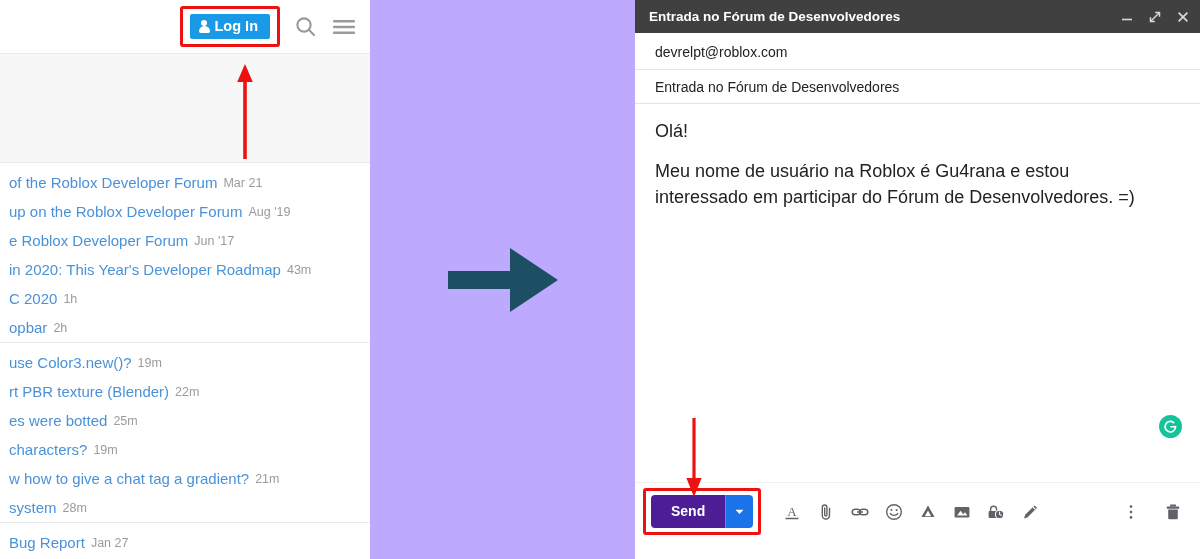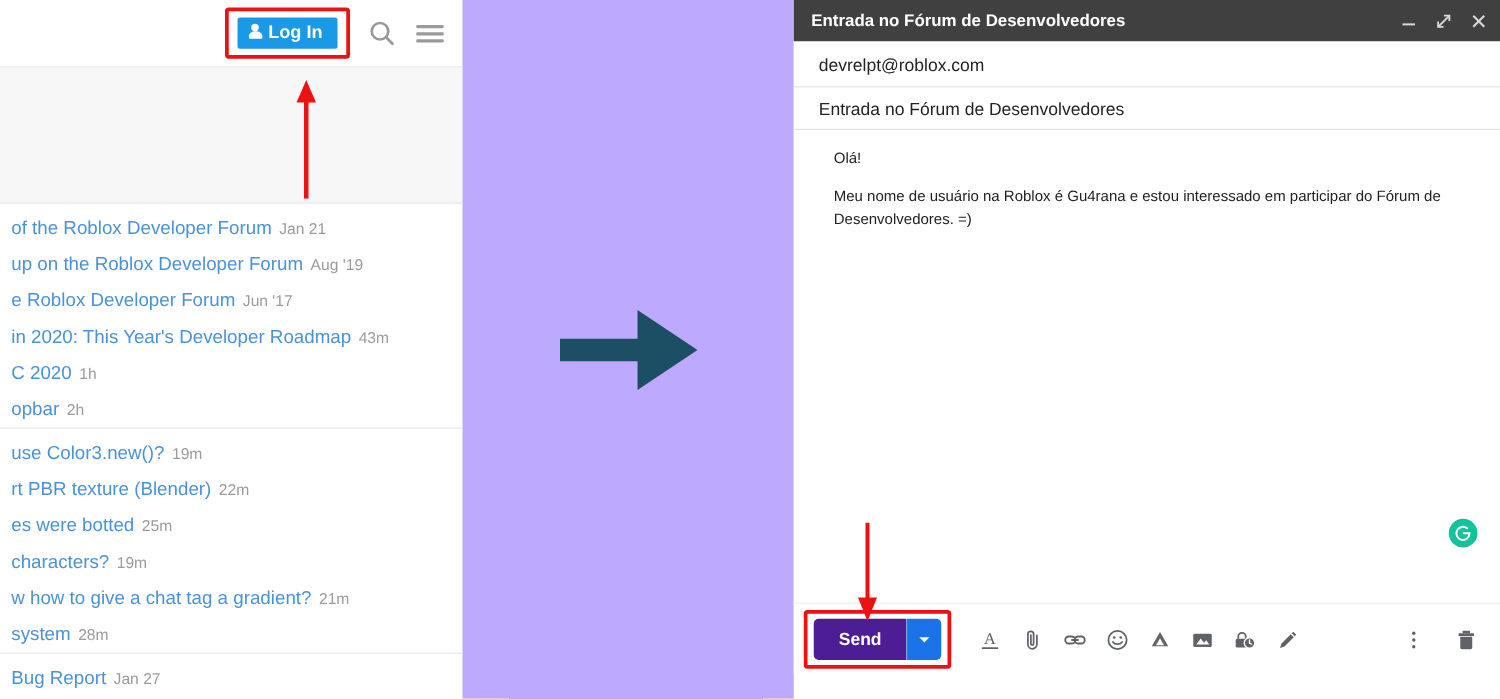--- a/index.html
+++ b/index.html
@@ -32,21 +32,21 @@
     border-radius: 3px;
   }
   .login-btn {
     background: #1a9ae6;
     color: #fff;
     border: none;
     border-radius: 2px;
     font-size: 14.5px;
     font-weight: 700;
     padding: 5px 12px 6px 9px;
-    display: flex; align-items: flex-start; gap: 5px;
+    display: flex; align-items: flex-end; gap: 5px;
     cursor: pointer;
     line-height: 1;
   }
   .user-glyph {
     display: inline-block; width: 11px; height: 13px; position: relative;
   }
   .user-glyph::before {
     content: ""; position: absolute; top: 0; left: 2.5px;
     width: 6px; height: 6px; border-radius: 50%; background: #fff;
   }
@@ -121,22 +121,22 @@
   .win-ctrl { cursor: pointer; opacity: 0.92; display: flex; }
   .field-row {
     padding: 9px 14px 8px 20px;
     border-bottom: 1px solid #e4e4e4;
     font-size: 14px; color: #222222;
     white-space: nowrap; overflow: hidden;
   }
   .field-row.to { padding-top: 11px; padding-bottom: 9px; }
   .body-area {
     flex: 1;
-    padding: 14px 20px 0 32px;
-    font-size: 12px; color: #222222;
+    padding: 14px 20px 0 20px;
+    font-size: 18px; color: #222222;
     line-height: 1.45;
     position: relative;
   }
   .body-p { margin-bottom: 14px; max-width: 505px; }
   .body-p:last-child { margin-bottom: 0; }
 
   .grammarly {
     position: absolute; right: 18px; bottom: 44px;
     width: 23px; height: 23px; border-radius: 50%;
     background: #15c39a;
@@ -218,21 +218,21 @@
           <rect x="1" y="14.4" width="22" height="2.6" rx="1" fill="#9a9a9a"></rect>
         </svg>
       </div>
     </div>
 
     <div class="hero-block"></div>
 
     <div class="topic-group">
       <div class="topic-row pad-top">
         <span class="topic-title">of the Roblox Developer Forum</span>
-        <span class="topic-time">Jan 21</span>
+        <span class="topic-time">Mar 21</span>
       </div>
       <div class="topic-row">
         <span class="topic-title">up on the Roblox Developer Forum</span>
         <span class="topic-time">Aug '19</span>
       </div>
       <div class="topic-row">
         <span class="topic-title">e Roblox Developer Forum</span>
         <span class="topic-time">Jun '17</span>
       </div>
       <div class="topic-row">

